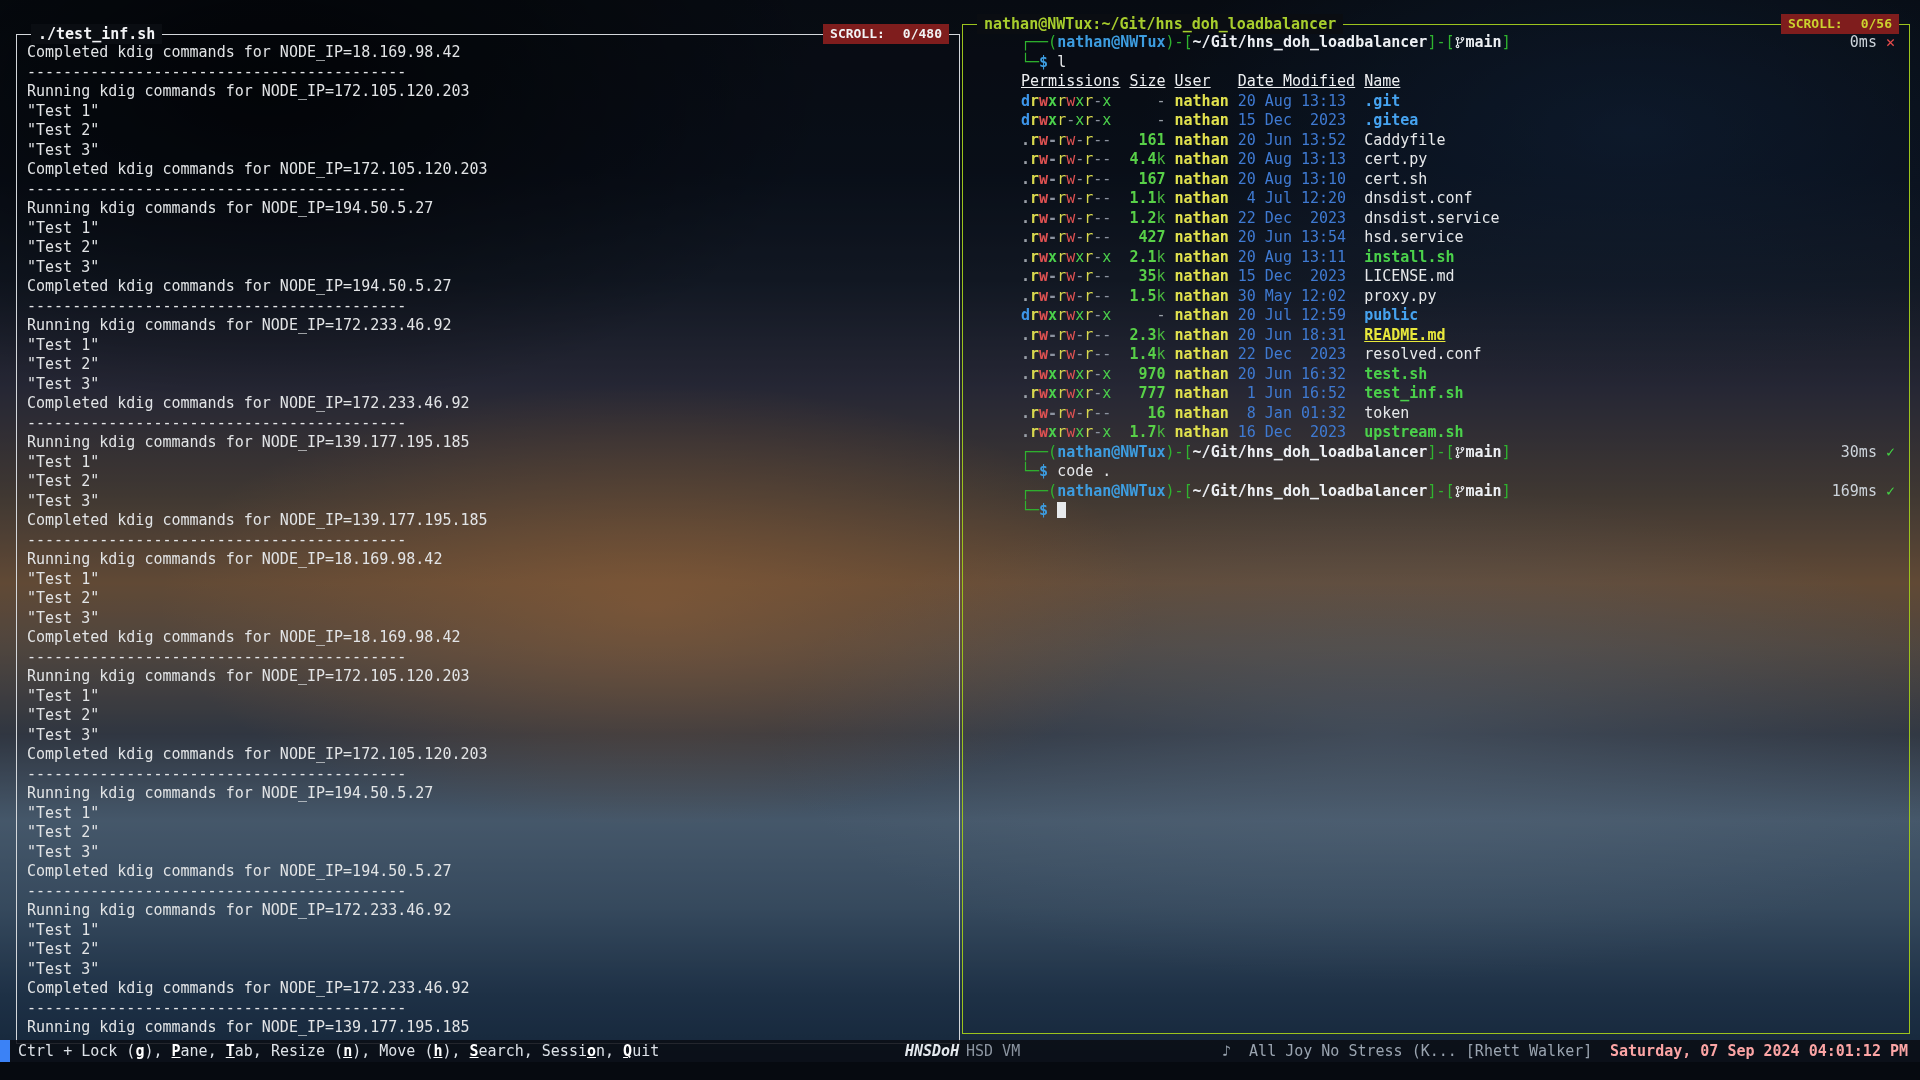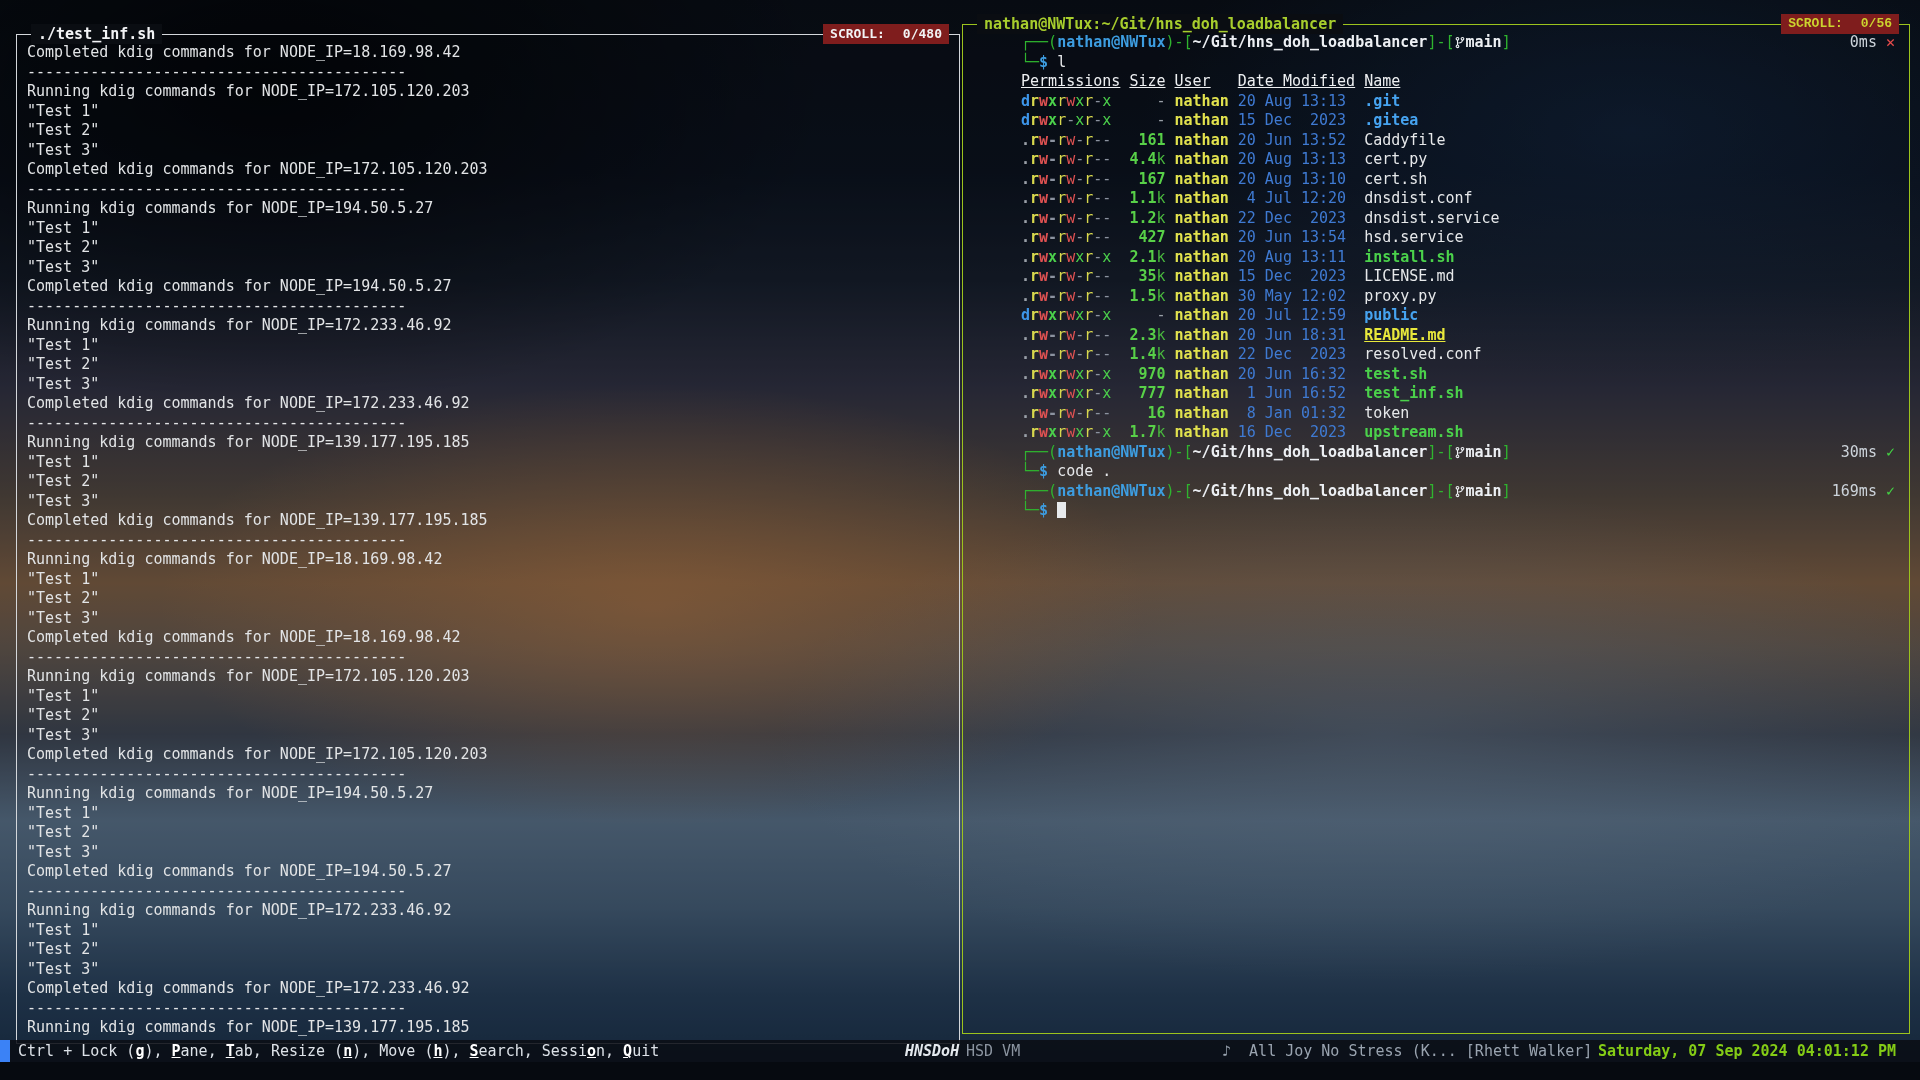--- a/index.html
+++ b/index.html
@@ -17,21 +17,21 @@
   .pane{position:absolute;border:1.5px solid;}
   .pane-left{left:16px;top:24px;width:942px;height:1008px;border-color:#d4d7db;margin-top:10px;}
   .pane-right{left:962px;top:24px;width:946px;height:1008px;border-color:#9cc31d;}
   .ptitle{position:absolute;top:-11px;left:14px;background:#0a0d12;padding:0 7px;
     font-size:15px;font-weight:bold;line-height:20px;white-space:pre;}
   .pane-left .ptitle{color:#f2f3f5;}
   .pane-right .ptitle{color:#a7cd2d;}
   .pscroll{position:absolute;top:-11px;right:10px;background:#7f1d1d;padding:0 7px;
     font-size:13px;font-weight:bold;line-height:20px;white-space:pre;}
   .pane-left .pscroll{color:#f2f3f5;}
-  .pane-right .pscroll{color:#ccd32f;font-family:Liberation Mono, monospace;}
+  .pane-right .pscroll{color:#ccd32f;}
   .pscroll .gap{margin-left:18px;}
   .term-text{position:absolute;left:10px;top:8px;right:6px;bottom:4px;margin:0;overflow:hidden;
     font-size:15px;line-height:19.5px;white-space:pre;}
   .pane-left .term-text{color:#e2e4e6;}
   .row{position:relative;height:19.5px;white-space:pre;font-size:15px;line-height:19.5px;color:#e6e8ea;margin-left:48px;}
   
   .g{color:#2fb42f;}
   .ub{color:#3d9de0;font-weight:bold;}
   .pth{color:#edf0f4;font-weight:bold;}
   .w{color:#e6e8ea;}
@@ -61,21 +61,21 @@
   
   .statusbar{position:absolute;left:0;top:1040px;width:1920px;height:22px;
     background:rgba(10,14,20,0.88);font-size:15px;line-height:22px;white-space:pre;}
   .bottom-strip{position:absolute;left:0;top:1062px;width:1920px;height:18px;background:#060a10;}
   .sb-block{position:absolute;left:0;top:0;width:10px;height:22px;background:#3b82f6;}
   .sb-hints{position:absolute;left:18px;top:0;color:#dde2e8;}
   .sb-hints .key{font-weight:bold;text-decoration:underline;color:#ffffff;}
   .sb-session{position:absolute;left:905px;top:0;color:#e4e9ee;font-weight:bold;font-style:italic;}
   .sb-host{position:absolute;left:966px;top:0;color:#8b94a0;}
   .sb-music{position:absolute;left:1222px;top:0;color:#9aa4b0;}
-  .sb-date{position:absolute;right:24px;top:0;color:#84cc16;font-weight:bold;}
+  .sb-date{position:absolute;right:12px;top:0;color:#fca5a5;font-weight:bold;}
 </style>
 </head>
 <body>
 
 <div class="screen">
   <div class="wallpaper"></div>
   <div class="overlay"></div>
 
   <div class="pane pane-left">
     <div class="ptitle">./test_inf.sh</div>

